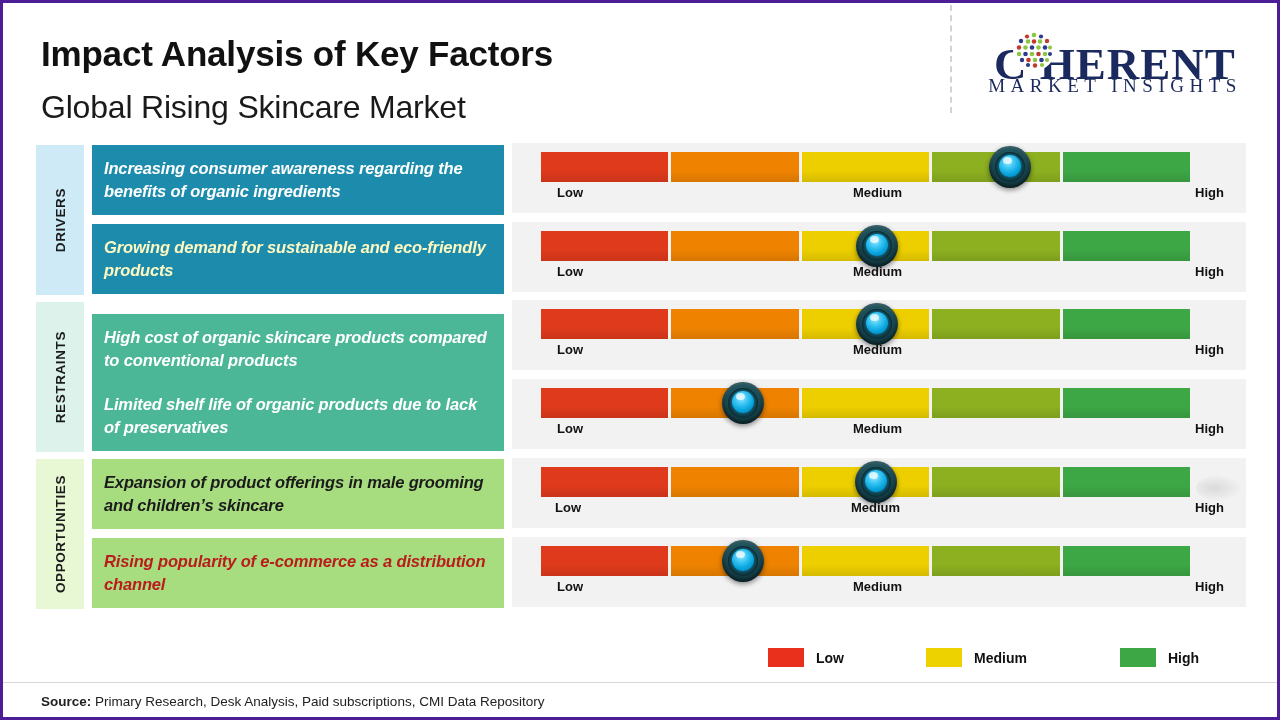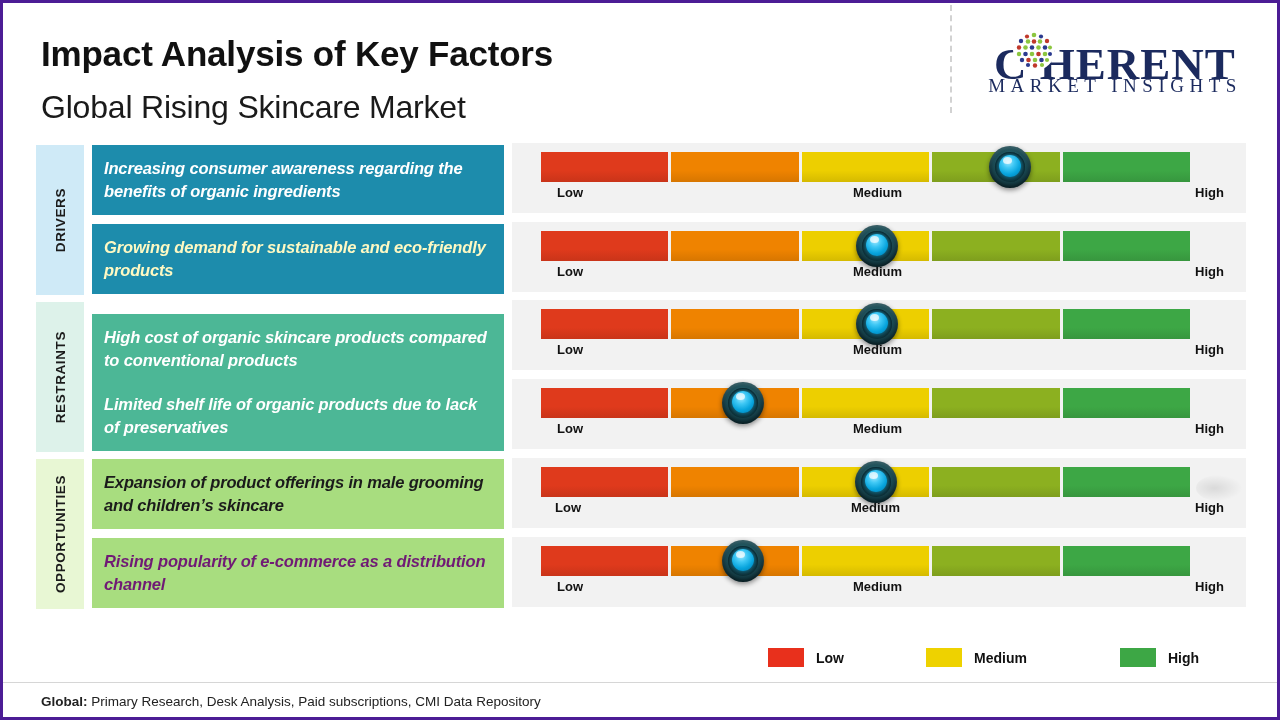--- a/index.html
+++ b/index.html
@@ -327,21 +327,21 @@
     <div class="factor-box" style="top:167px; height:70px; background:#4cb796;margin-top:12px;">
       <span style="color:#ffffff;">High cost of organic skincare products compared to conventional products</span>
     </div>
     <div class="factor-box" style="top:246px; height:70px; background:#4cb796;">
       <span style="color:#ffffff;">Limited shelf life of organic products due to lack of preservatives</span>
     </div>
     <div class="factor-box" style="top:324px; height:70px; background:#a8dd7f;">
       <span style="color:#1b1b1b;">Expansion of product offerings in male grooming and children’s skincare</span>
     </div>
     <div class="factor-box" style="top:403px; height:70px; background:#a8dd7f;">
-      <span style="color:#701a75;">Rising popularity of e-commerce as a distribution channel</span>
+      <span style="color:#b91c1c;">Rising popularity of e-commerce as a distribution channel</span>
     </div>
 
     <div class="gauge-row" style="top:8px; height:70px;">
       <div class="gauge-bar">
         <div class="seg" style="background: linear-gradient(rgb(223, 58, 28) 0%, rgb(223, 58, 28) 62%, rgb(201, 52, 25) 100%);"></div>
         <div class="seg" style="background: linear-gradient(rgb(239, 131, 0) 0%, rgb(239, 131, 0) 62%, rgb(215, 118, 0) 100%);"></div>
         <div class="seg" style="background: linear-gradient(rgb(237, 207, 0) 0%, rgb(237, 207, 0) 62%, rgb(213, 186, 0) 100%);"></div>
         <div class="seg" style="background: linear-gradient(rgb(140, 176, 32) 0%, rgb(140, 176, 32) 62%, rgb(126, 158, 29) 100%);"></div>
         <div class="seg" style="background: linear-gradient(rgb(61, 167, 69) 0%, rgb(61, 167, 69) 62%, rgb(55, 150, 62) 100%);"></div>
       </div>
@@ -475,16 +475,16 @@
       <div class="legend-text">Medium</div>
     </div>
     <div class="legend-item" style="left:352px; top:0px;">
       <div class="legend-swatch" style="background: rgb(61, 167, 69);"></div>
       <div class="legend-text">High</div>
     </div>
   </div>
 
   <div id="footer-rule"></div>
   <div id="source-line">
-    <b>Global:</b><span> Primary Research, Desk Analysis, Paid subscriptions, CMI Data Repository</span>
+    <b>Source:</b><span> Primary Research, Desk Analysis, Paid subscriptions, CMI Data Repository</span>
   </div>
 
 </div>
 
 </body></html>

